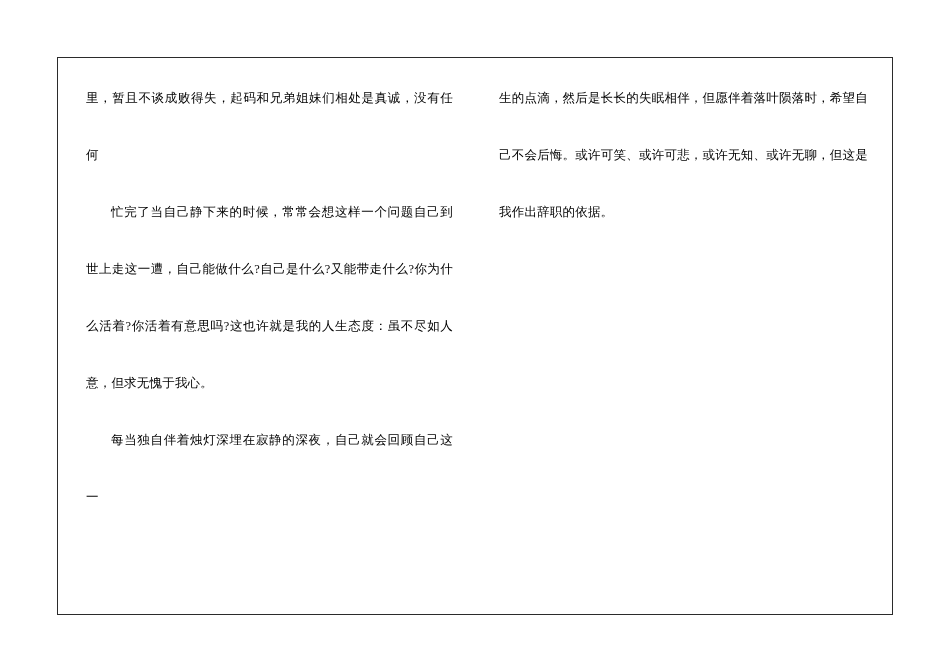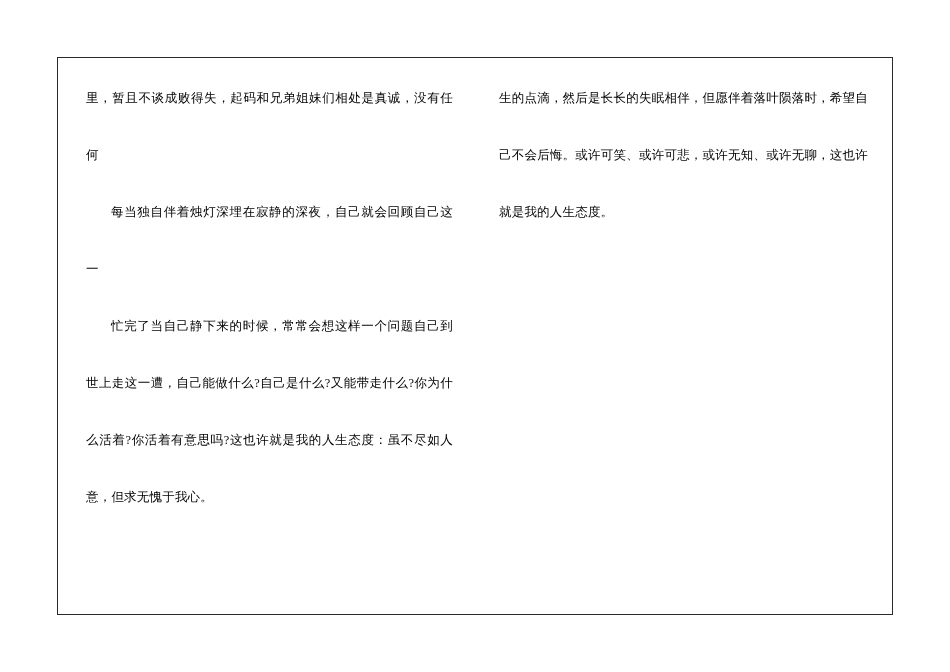--- a/index.html
+++ b/index.html
@@ -70,23 +70,23 @@
 </style>
 </head>
 <body>
 
 <div class="page">
   <div class="page-frame">
     <div class="columns">
 
       <div class="column left">
         <p class="para">里，暂且不谈成败得失，起码和兄弟姐妹们相处是真诚，没有任何</p>
+        <p class="para indent">忙完了当自己静下来的时候，常常会想这样一个问题自己到世上走这一遭，自己能做什么?自己是什么?又能带走什么?你为什么活着?你活着有意思吗?这也许就是我的人生态度：虽不尽如人意，但求无愧于我心。</p>
         <p class="para indent">每当独自伴着烛灯深埋在寂静的深夜，自己就会回顾自己这一</p>
-        <p class="para indent">忙完了当自己静下来的时候，常常会想这样一个问题自己到世上走这一遭，自己能做什么?自己是什么?又能带走什么?你为什么活着?你活着有意思吗?这也许就是我的人生态度：虽不尽如人意，但求无愧于我心。</p>
       </div>
 
       <div class="column right">
-        <p class="para">生的点滴，然后是长长的失眠相伴，但愿伴着落叶陨落时，希望自己不会后悔。或许可笑、或许可悲，或许无知、或许无聊，这也许就是我的人生态度。</p>
+        <p class="para">生的点滴，然后是长长的失眠相伴，但愿伴着落叶陨落时，希望自己不会后悔。或许可笑、或许可悲，或许无知、或许无聊，但这是我作出辞职的依据。</p>
       </div>
 
     </div>
   </div>
 </div>
 
 </body></html>

